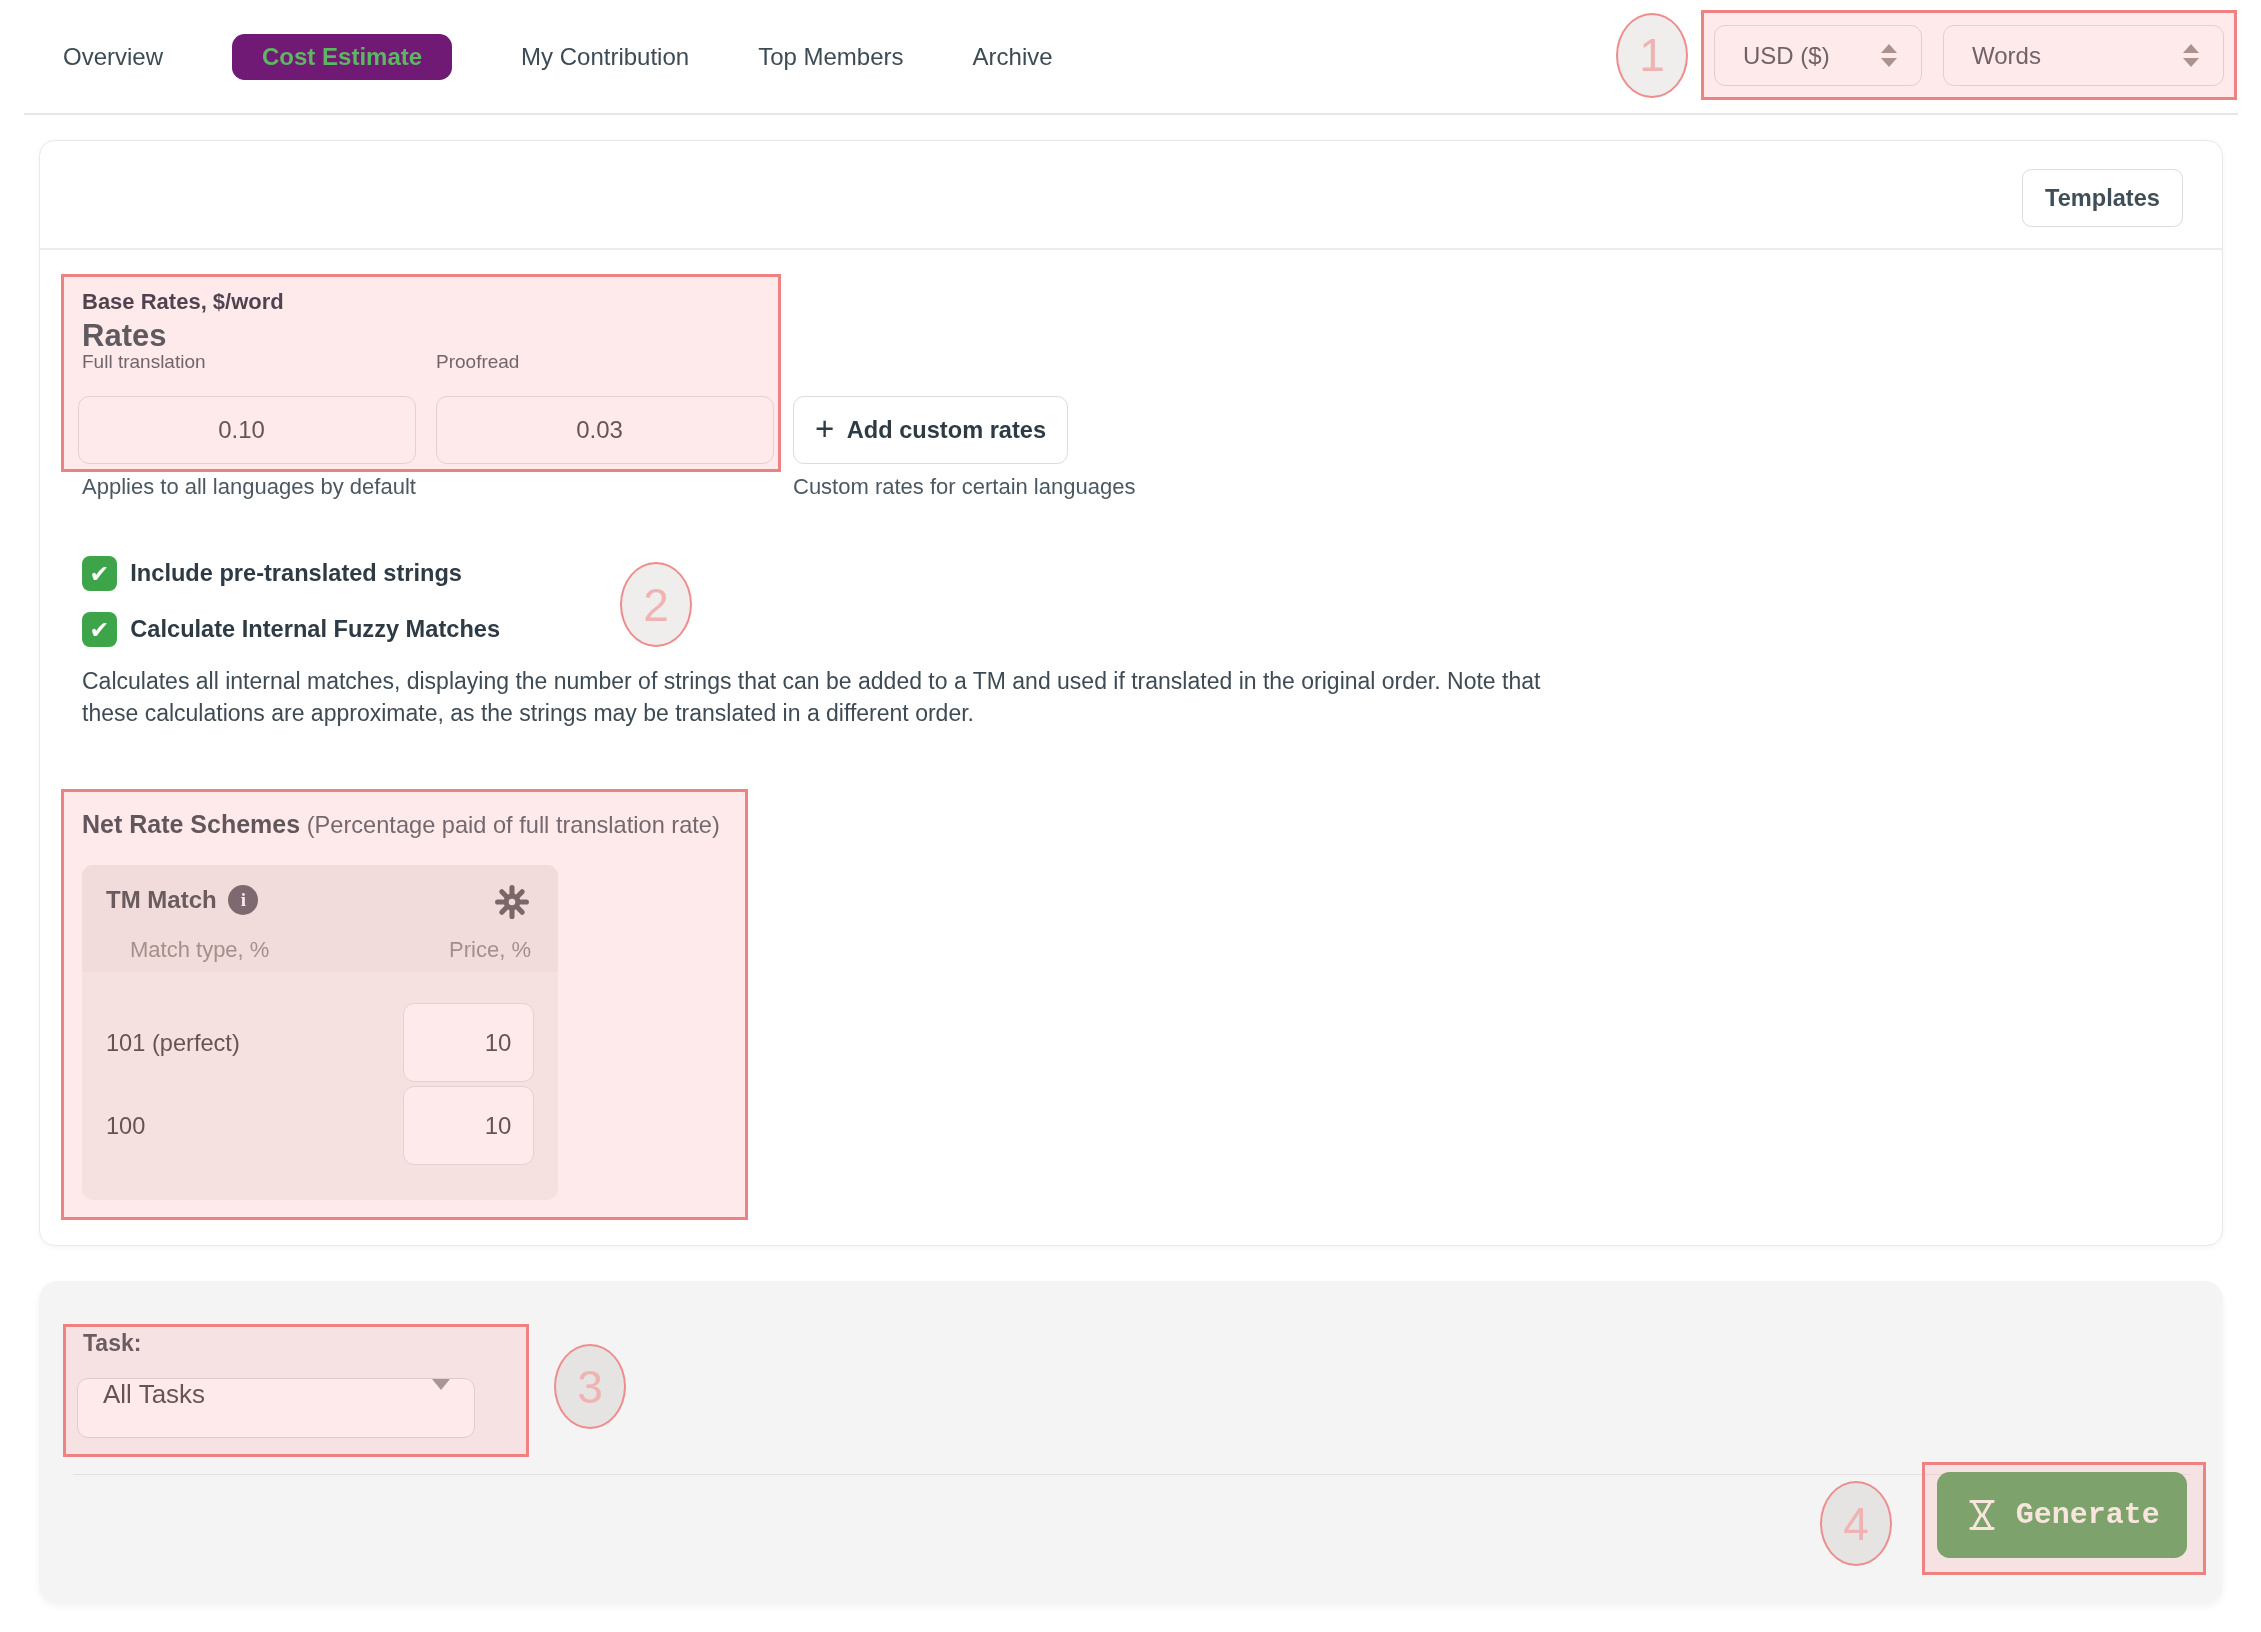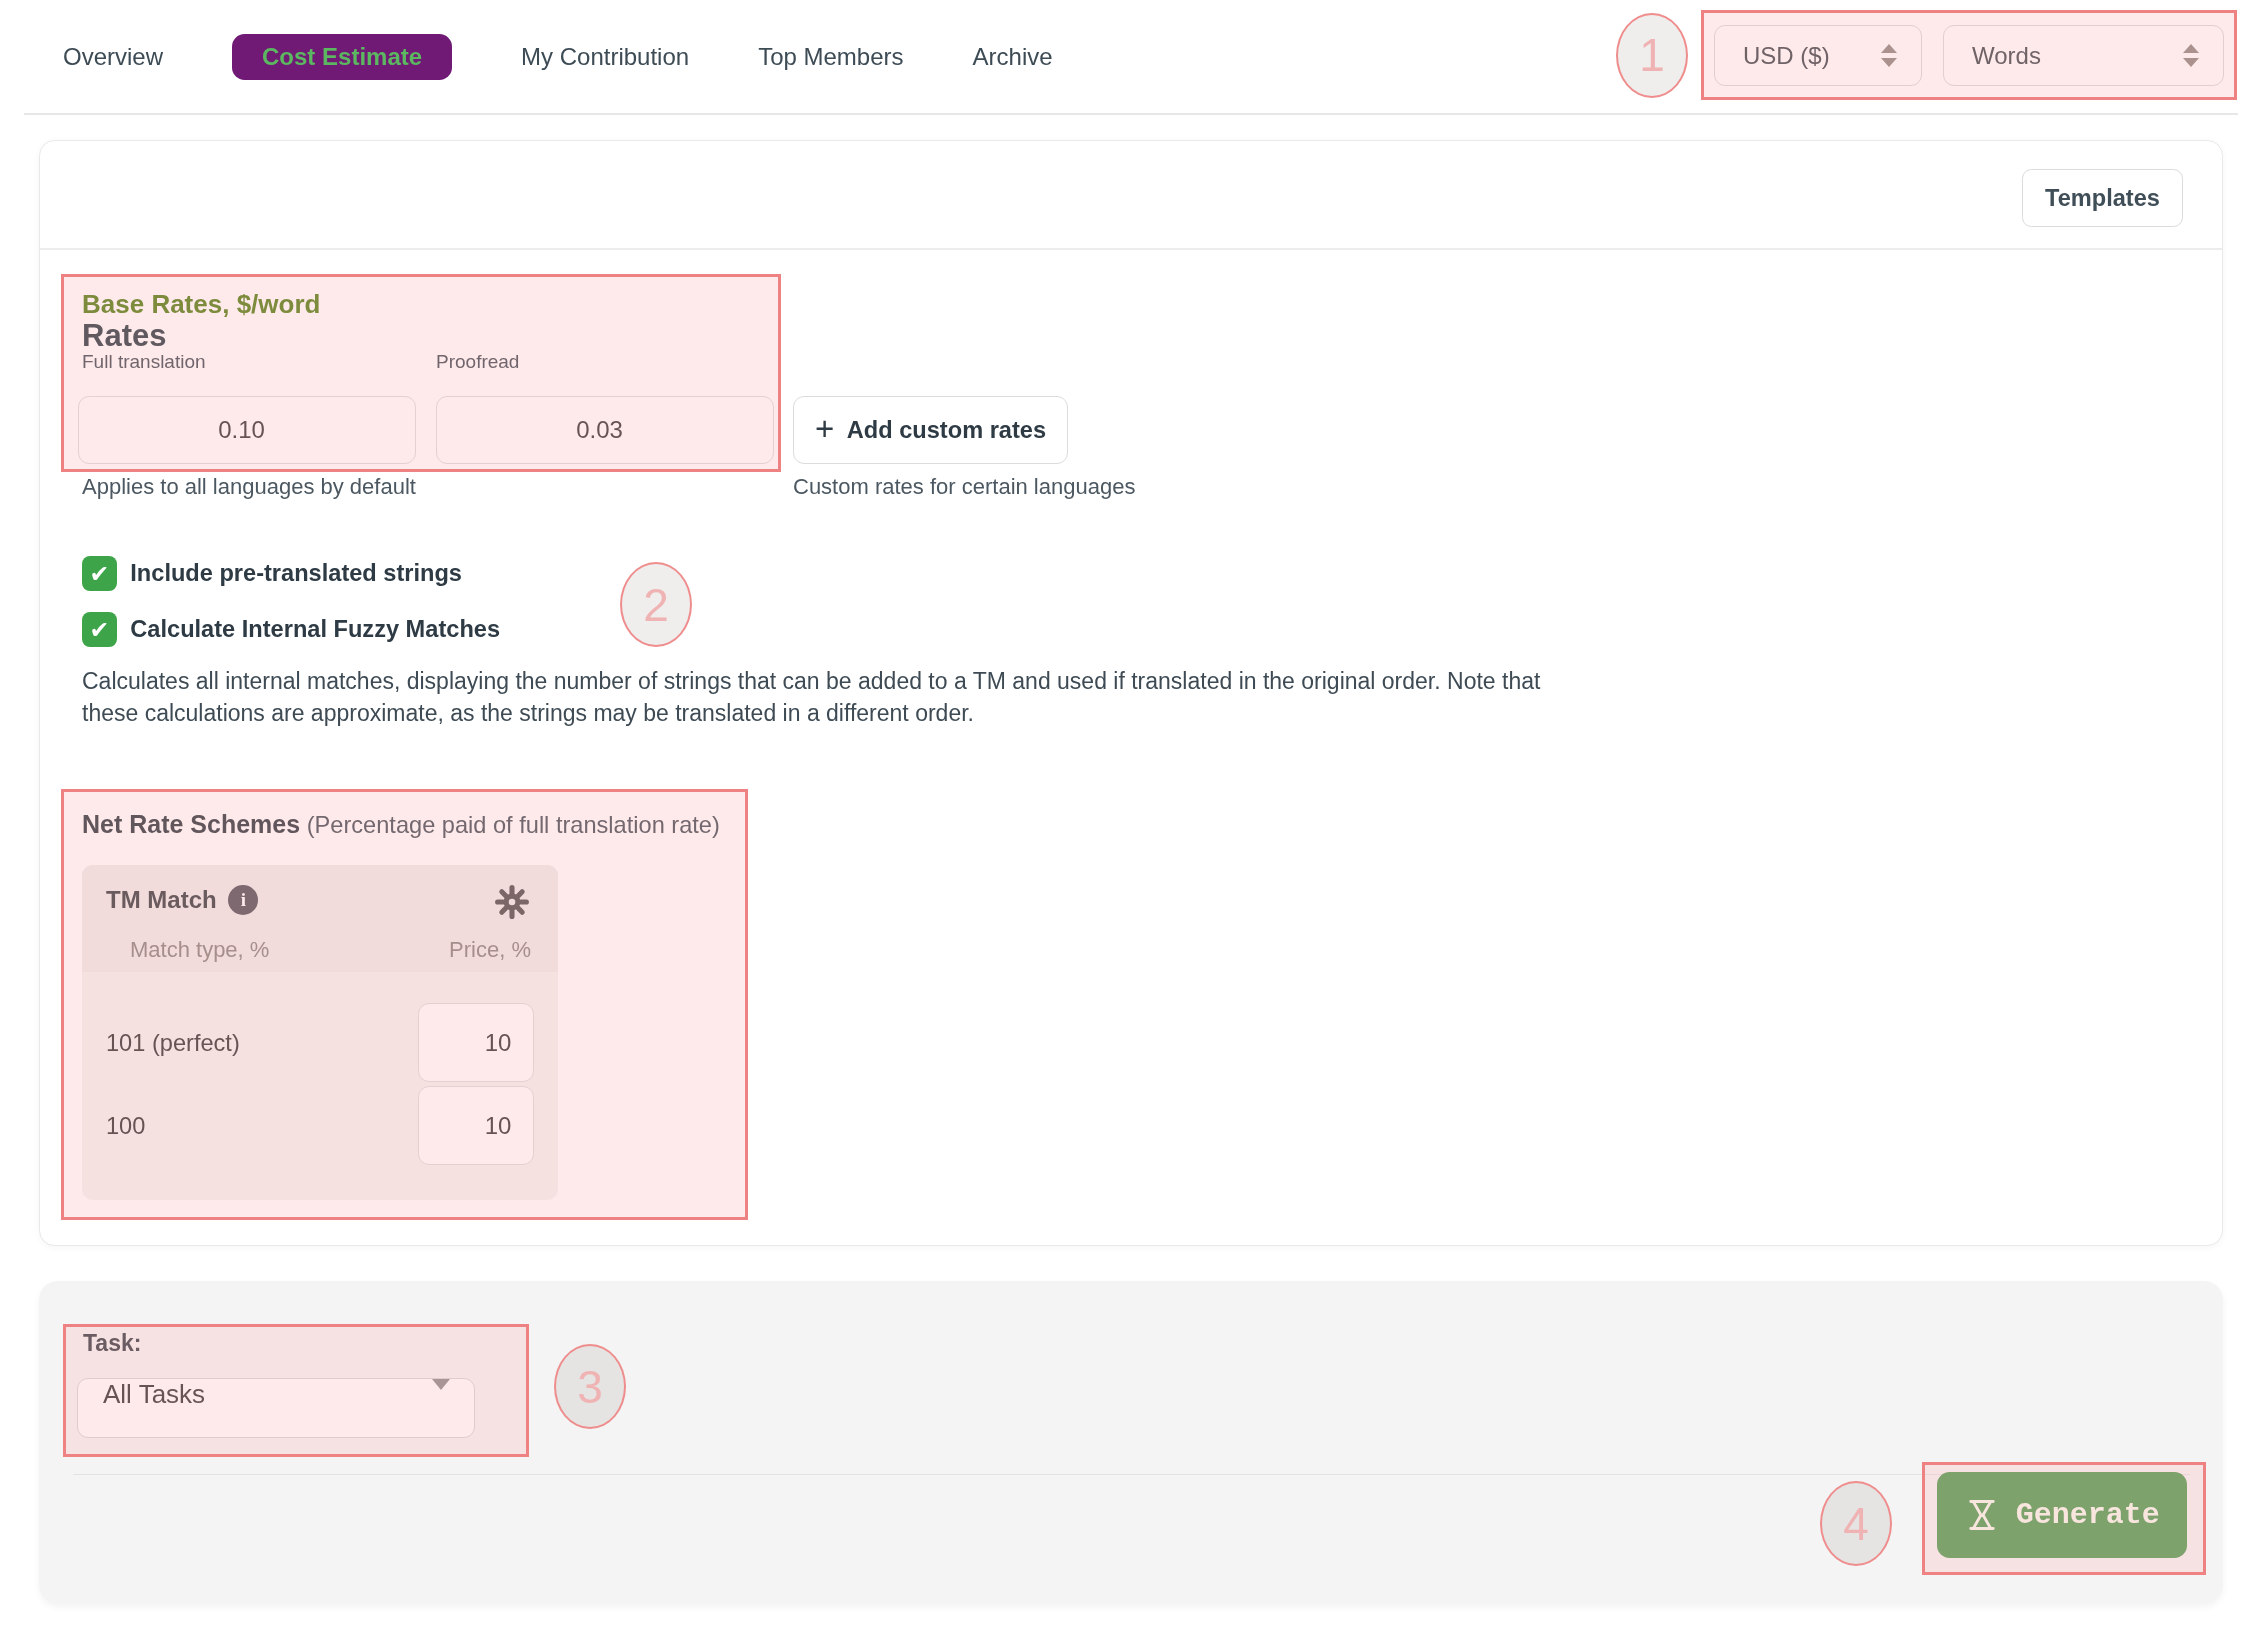--- a/index.html
+++ b/index.html
@@ -24,21 +24,21 @@
 
   
   .card { position:absolute; left:39px; top:140px; width:2184px; height:1106px; background:#fff;
     border:0.8px solid #e9e9e9; border-radius:15.7px; box-shadow:0 1.6px 6.3px rgba(0,0,0,0.04); }
   .card-title { position:absolute; left:42px; top:177px; font-size:31px; font-weight:700; color:#243640; }
   .btn-templates { position:absolute; right:39px; top:28px; width:161px; height:58px; background:#fff;
     border:1.6px solid #dcdcdc; border-radius:9.4px; font-size:23.6px; font-weight:600; color:#3f4e57;
     display:flex; align-items:center; justify-content:center; cursor:pointer; }
   .card-hdr-divider { position:absolute; left:0; top:107px; width:100%; height:1.6px; background:#ececec; }
 
-  .base-heading { position:absolute; left:42px; top:148px; font-size:26px; font-weight:700; color:#4d7c0f; }
+  .base-heading { position:absolute; left:42px; top:148px; font-size:22px; font-weight:700; color:#0f172a; }
   .field-label { position:absolute; top:210px; font-size:19px; font-weight:500; color:#3b4751; }
   .lbl-full { left:42px; } .lbl-proof { left:396px; }
   .rate-input { position:absolute; top:255px; height:68px; width:338px; border:1.6px solid #dcdcdc; border-radius:11px;
     background:#fff; font-family:inherit; font-size:24px; color:#2f2f2f; text-align:center; padding-right:11px; outline:none; }
   .inp-full { left:38px; } .inp-proof { left:396px; }
   .btn-add-custom { position:absolute; left:753px; top:255px; width:275px; height:68px; background:#fff;
     border:1.6px solid #dcdcdc; border-radius:11px; display:flex; align-items:center; justify-content:center; gap:12.6px;
     font-size:23.6px; font-weight:600; color:#2e3b44; cursor:pointer; }
   .plus-glyph { font-size:33px; font-weight:400; color:#2e3b44; line-height:1; margin-top:-3.1px; }
   .helper { position:absolute; top:333px; font-size:22px; color:#4c5861; }
@@ -58,21 +58,21 @@
   .tm-card { position:absolute; left:42px; top:724px; width:476px; height:335px; background:#f4f3f3; border-radius:11px; }
   .tm-header { position:absolute; left:0; top:0; width:100%; height:107px; background:#edebeb; border-radius:11px 11px 0 0; }
   .tm-title { position:absolute; left:24px; top:20.4px; font-size:24px; font-weight:700; color:#333a3f; display:flex; align-items:center; gap:11.8px;justify-content:flex-end; }
   .info-icon { width:30px; height:30px; border-radius:50%; background:#4d4d55; color:#fff; font-size:19px; font-weight:700;
     display:flex; align-items:center; justify-content:center; font-family:"Liberation Serif","DejaVu Serif",serif; }
   .gear-icon { position:absolute; right:28px; top:19px; width:36px; height:36px; cursor:pointer; }
   .tm-col { position:absolute; top:72px; font-size:22px; color:#85807c; }
   .tm-col-left { left:24px;margin-left:24px; } .tm-col-right { right:27px; }
   .tm-row-label { position:absolute; left:24px; font-size:23.6px; color:#2f2f2f; }
   .tm-lbl-1 { top:165px; } .tm-lbl-2 { top:248px; }
-  .tm-input { position:absolute; right:23.6px; width:116px; height:79px; border:1.6px solid #dcdcdc; border-radius:11px; background:#fff;
+  .tm-input { position:absolute; right:23.6px; width:131px; height:79px; border:1.6px solid #dcdcdc; border-radius:11px; background:#fff;
     font-family:inherit; font-size:24px; color:#2f2f2f; text-align:right; padding-right:22px; outline:none; }
   .tm-inp-1 { top:138px; } .tm-inp-2 { top:221px; }
 
   
   .panel { position:absolute; left:39px; top:1281px; width:2184px; height:322px; background:#f4f4f4; border-radius:19px;
     box-shadow:0 3.1px 7.9px rgba(0,0,0,0.05); }
   .task-label { position:absolute; left:44px; top:49px; font-size:23px; font-weight:600; color:#333b43; }
   .task-select { position:absolute; left:38px; top:97px; width:398px; height:60px; background:#fff; border:1.6px solid #d6d6d6;
     border-radius:11px; display:flex; align-items:flex-start; padding:0 23.6px 0 25px; font-size:26px; color:#2f2f2f; cursor:pointer; }
   .task-select .grow { flex:1; }

